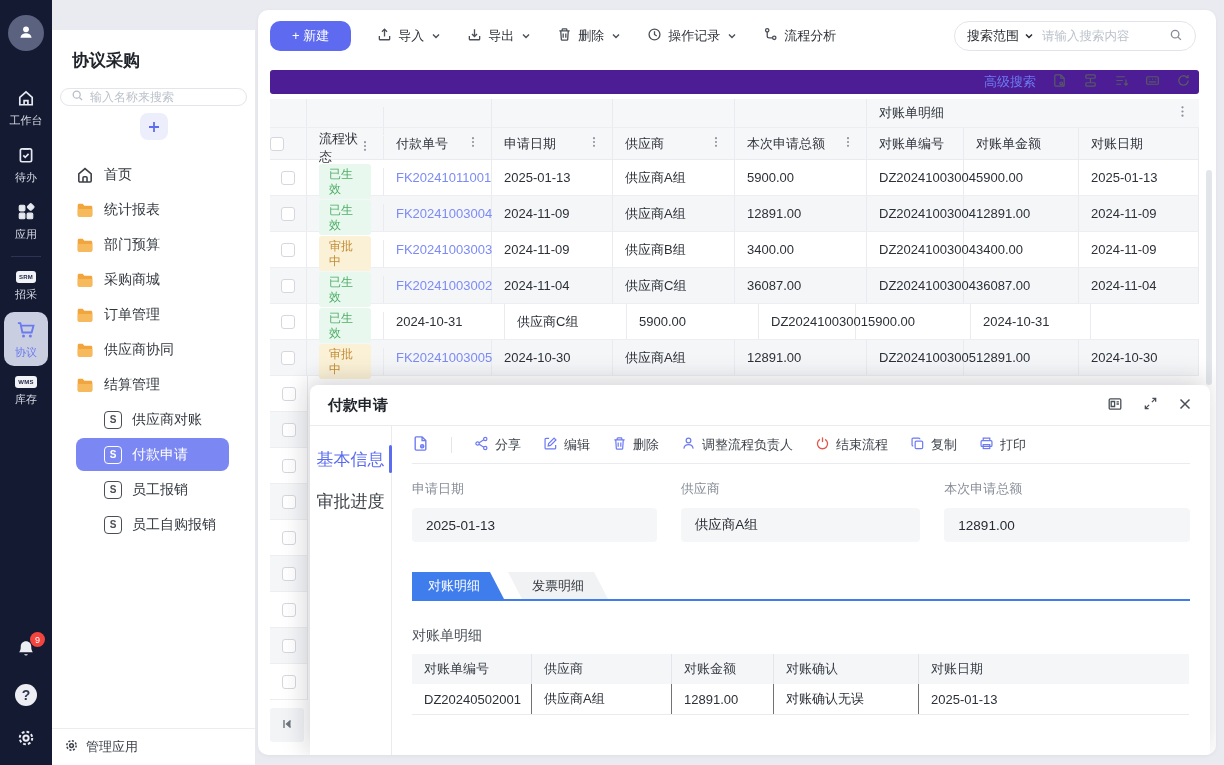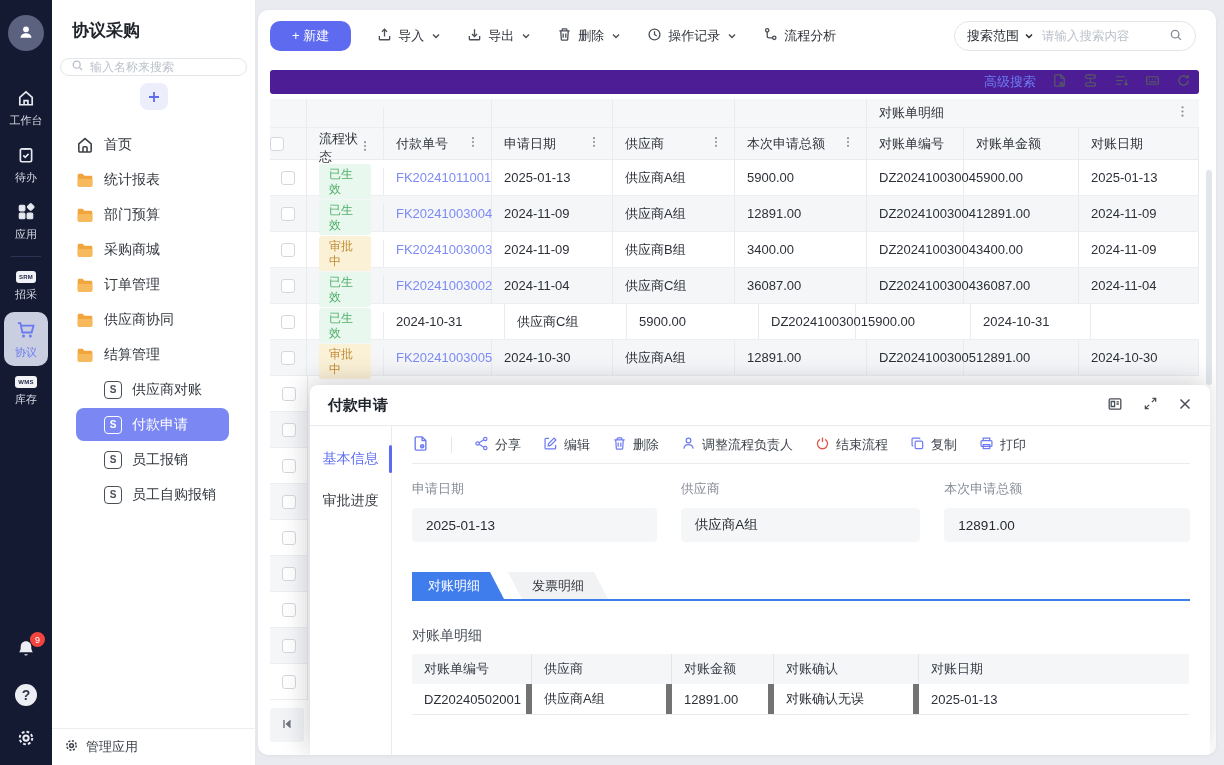--- a/index.html
+++ b/index.html
@@ -18,21 +18,21 @@
   .rail-item.srm { margin-top:2px; }
   .rail-tile { margin-top:10px; width:44px; border-radius:10px; background:#c9cfe0; padding:8px 0 6px; display:flex; flex-direction:column; align-items:center; gap:3px; color:#6c7af0; font-size:11px; cursor:pointer; }
   .rail-tile svg { stroke:#6c7af0; }
   .rail-item.wms { margin-top:10px; }
   .rail-bottom { margin-top:auto; display:flex; flex-direction:column; align-items:center; gap:22px; padding-bottom:14px; }
   .bell-wrap { position:relative; }
   .badge-dot { position:absolute; top:-7px; right:-9px; background:#f4443e; color:#fff; font-size:9px; min-width:15px; height:15px; border-radius:8px; display:flex; align-items:center; justify-content:center; padding:0 3px; }
   .help-circle { width:22px; height:22px; border-radius:50%; background:#eceef3; color:#30364d; font-size:14px; font-weight:bold; display:flex; align-items:center; justify-content:center; }
 
   
-  .sidebar { width:204px; background:#ffffff; border-right:1px solid #e8eaee; flex:none; display:flex; flex-direction:column; }
+  .sidebar { width:204px; background:#ffffff; border-right:1px solid #e8eaee; flex:none; display:flex; flex-direction:column;margin-top:30px; }
   .sb-title { font-size:17px; font-weight:bold; color:#20242b; margin:19px 0 0 20px; }
   .sb-search-row { display:flex; align-items:center; gap:7px; margin:16px 8px 0 8px;flex-direction:column; }
   .sb-search { flex:1; height:28px; border:1px solid #e3e5ea; border-radius:14px; display:flex; align-items:center; padding:0 10px; gap:6px; background:#fff; }
   .sb-search input { border:none; outline:none; width:100%; font-size:12px; color:#2c3037; font-family:inherit; background:transparent; }
   .sb-search input::placeholder { color:#bcc2cb; }
   .sb-plus { width:28px; height:27px; border-radius:8px; background:#eceefc; display:flex; align-items:center; justify-content:center; cursor:pointer; flex:none; }
   .nav-list { margin-top:16px; flex:1; overflow:hidden; }
   .nav-item { display:flex; align-items:center; gap:10px; height:33px; margin:2px 26px 2px 24px; border-radius:8px; color:#33383f; font-size:14px; cursor:pointer; padding-left:0; }
   .nav-item.child { padding-left:28px; }
   .nav-item.active { background:#7b87f2; color:#ffffff; }
@@ -88,21 +88,21 @@
   .scroll-thumb { position:absolute; right:4px; top:160px; width:6px; height:215px; border-radius:3px; background:#e2e5ea; cursor:pointer; }
 
   
   .panel { position:absolute; left:52px; right:6px; top:375px; bottom:0; background:#fff; border-radius:8px 8px 0 0; box-shadow:0 -8px 24px rgba(30,34,48,.12), -10px 0 24px rgba(30,34,48,.07); display:flex; flex-direction:column; }
   .panel-head { height:40px; display:flex; align-items:center; padding:0 18px; }
   .panel-title { font-size:15px; font-weight:bold; color:#20242b; }
   .panel-head-icons { margin-left:auto; display:flex; align-items:center; gap:20px; }
   .panel-head-icons svg { stroke:#4a4f57; cursor:pointer; }
   .panel-body { flex:1; display:flex; border-top:1px solid #e9ebee; min-height:0; }
   .side-tabs { width:82px; border-right:1px solid #e9ebee; padding-top:18px; flex:none; }
-  .side-tab { position:relative; height:30px; display:flex; align-items:center; justify-content:center; font-size:14px; color:#3c4147; margin-bottom:12px; cursor:pointer; }
+  .side-tab { position:relative; height:30px; display:flex; align-items:center; justify-content:center; font-size:17px; color:#3c4147; margin-bottom:12px; cursor:pointer; }
   .side-tab.active { color:#5b6cf0; }
   .side-tab.active::after { content:""; position:absolute; right:-1px; top:1px; width:3px; height:28px; background:#5b6cf0; border-radius:2px; }
   .panel-content { flex:1; padding:0 20px; min-width:0; }
   .action-bar { height:38px; display:flex; align-items:center; border-bottom:1px solid #e9ebee; gap:22px; }
   .ab-sep { width:1px; height:16px; background:#e3e5e9; }
   .ab-btn { display:flex; align-items:center; gap:6px; font-size:13px; color:#3f444c; cursor:pointer; }
   .ab-btn svg { stroke:#6d7bf2; }
   .ab-btn.danger svg { stroke:#e2574d; }
   .fields { display:flex; gap:24px; margin-top:16px; }
   .field { display:flex; flex-direction:column; }
@@ -114,21 +114,21 @@
   .dtab.active { width:92px; background:#3f7cec; color:#fff; clip-path:polygon(0 0, calc(100% - 14px) 0, 100% 100%, 0 100%); padding-right:8px; }
   .dtab.inactive { width:100px; background:#f1f2f4; color:#33373d; clip-path:polygon(0 0, calc(100% - 14px) 0, 100% 100%, 14px 100%); margin-left:4px; }
   .section-title { margin-top:26px; font-size:14px; color:#4a5058; }
   .itable { margin-top:9px; width:777px; font-size:13px; }
   .irow { display:flex; }
   .ith,.itd { display:flex; align-items:center; padding:0 12px; flex:none; }
   .ithead { height:30px; background:#f5f6f8; }
   .ithead .ith { border-right:1px solid #e3e5e9; color:#383d45; }
   .ithead .ith:last-child { border-right:none; }
   .ibody { height:31px; border-bottom:1px solid #e9ebee; }
-  .ibody .itd { border-right:6px solid #737373; }
+  .ibody .itd { border-right:1px solid #737373; }
   .ibody .itd:last-child { border-right:none; }
   .i1{width:120px;} .i2{width:140px;} .i3{width:102px;} .i4{width:145px;} .i5{width:270px;}
 </style>
 </head>
 <body>
 
 <div class="app">
 
   <aside class="rail">
     <div class="avatar">

